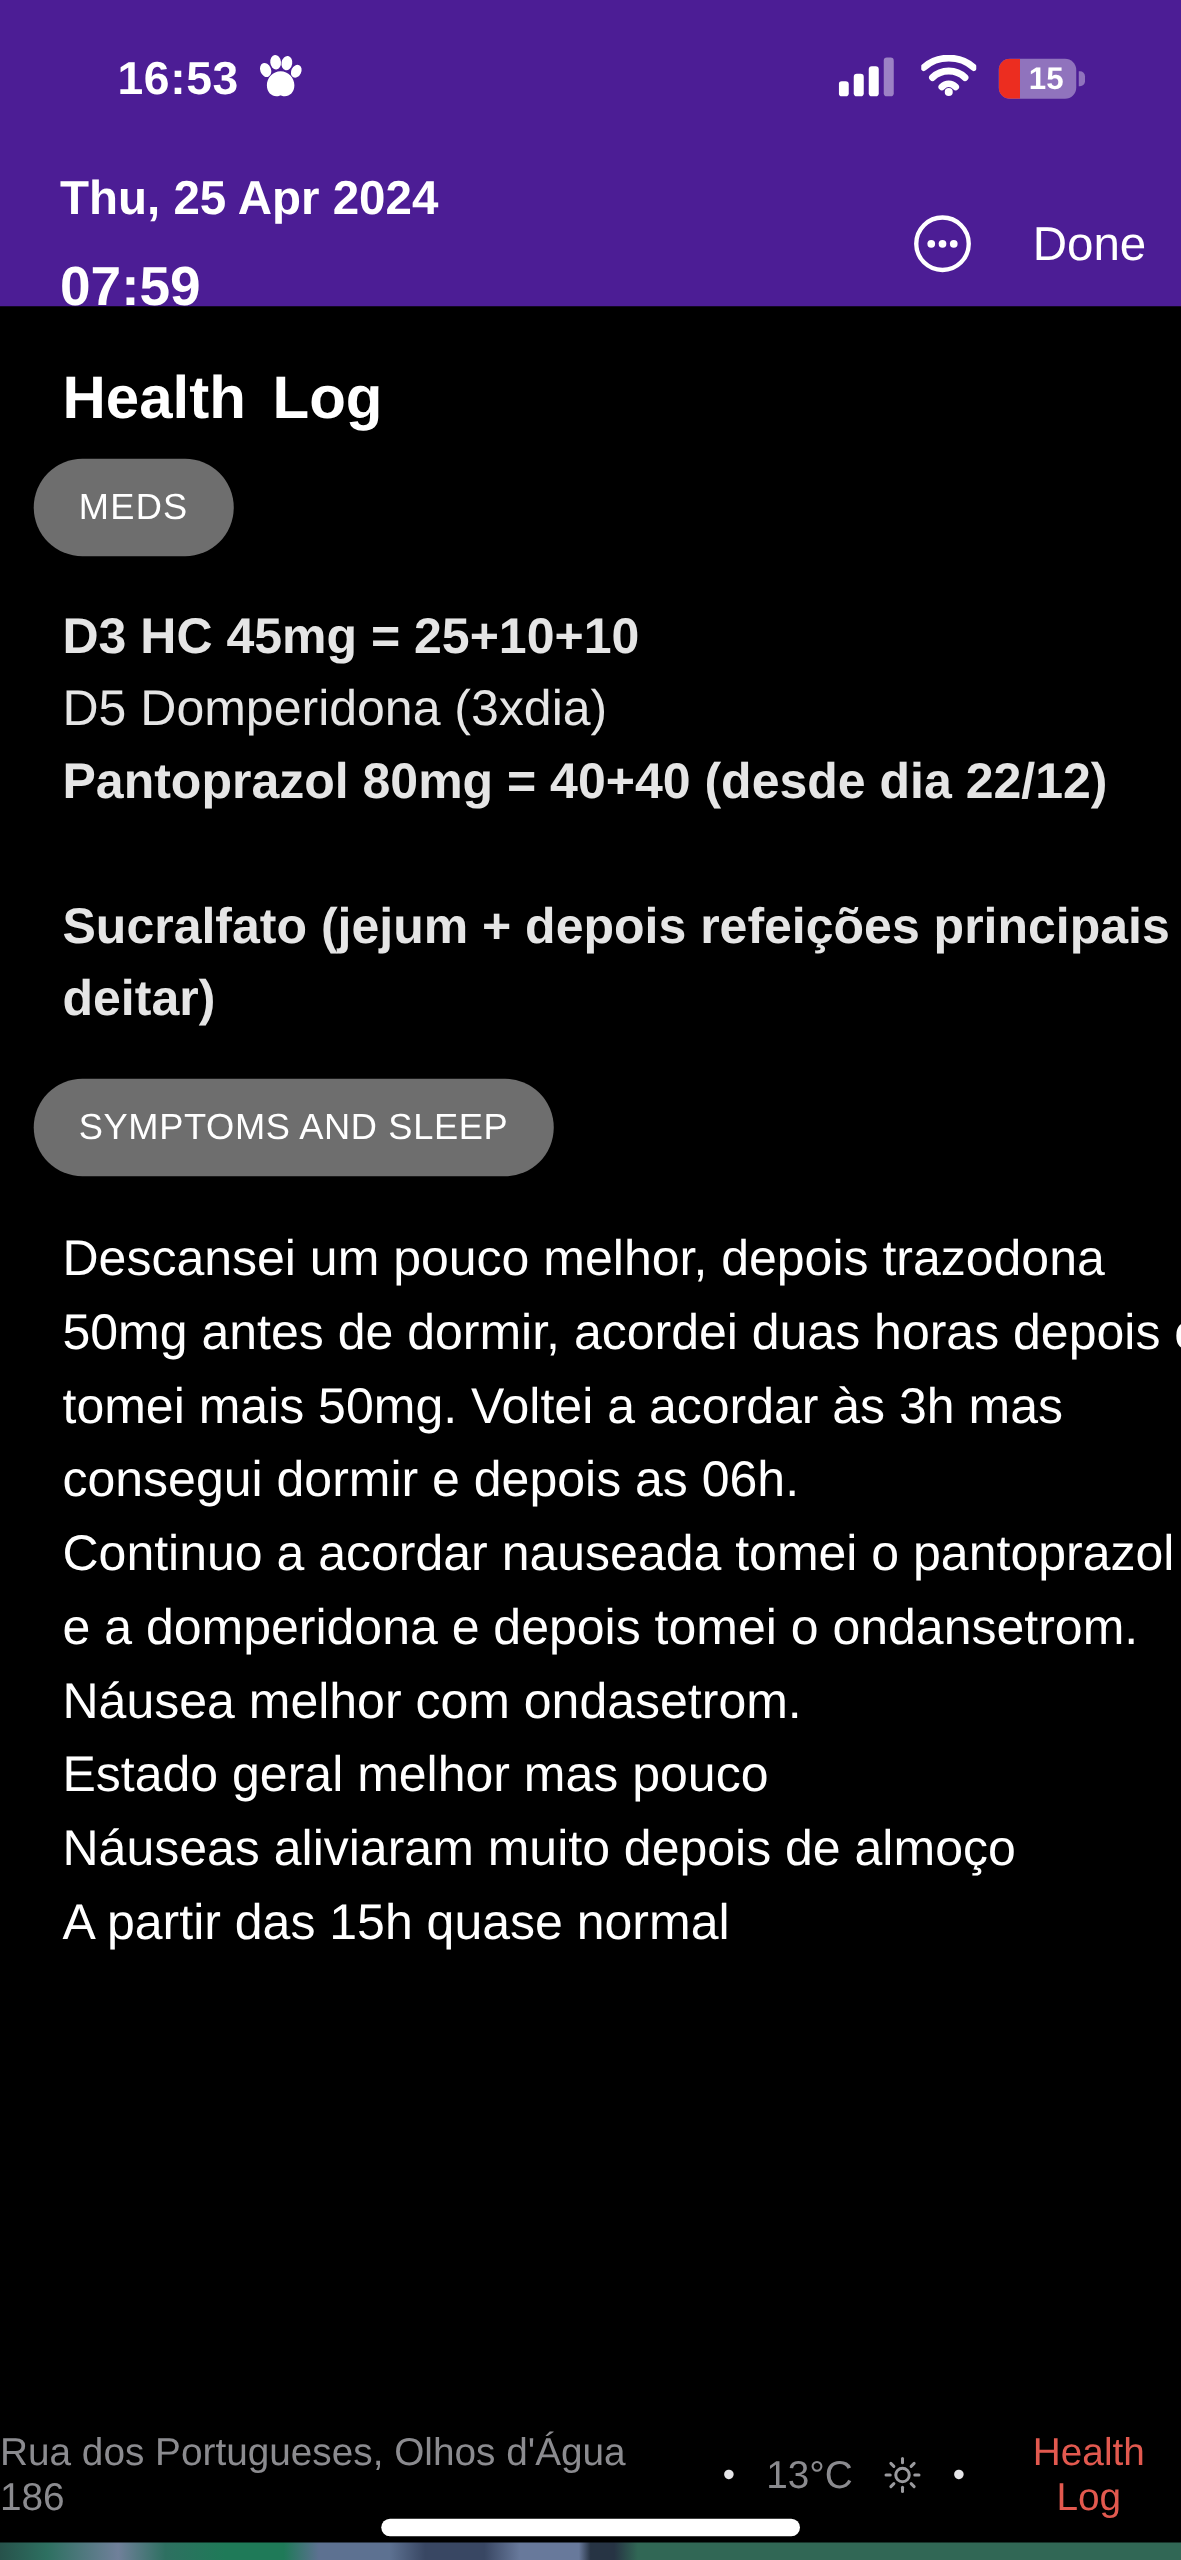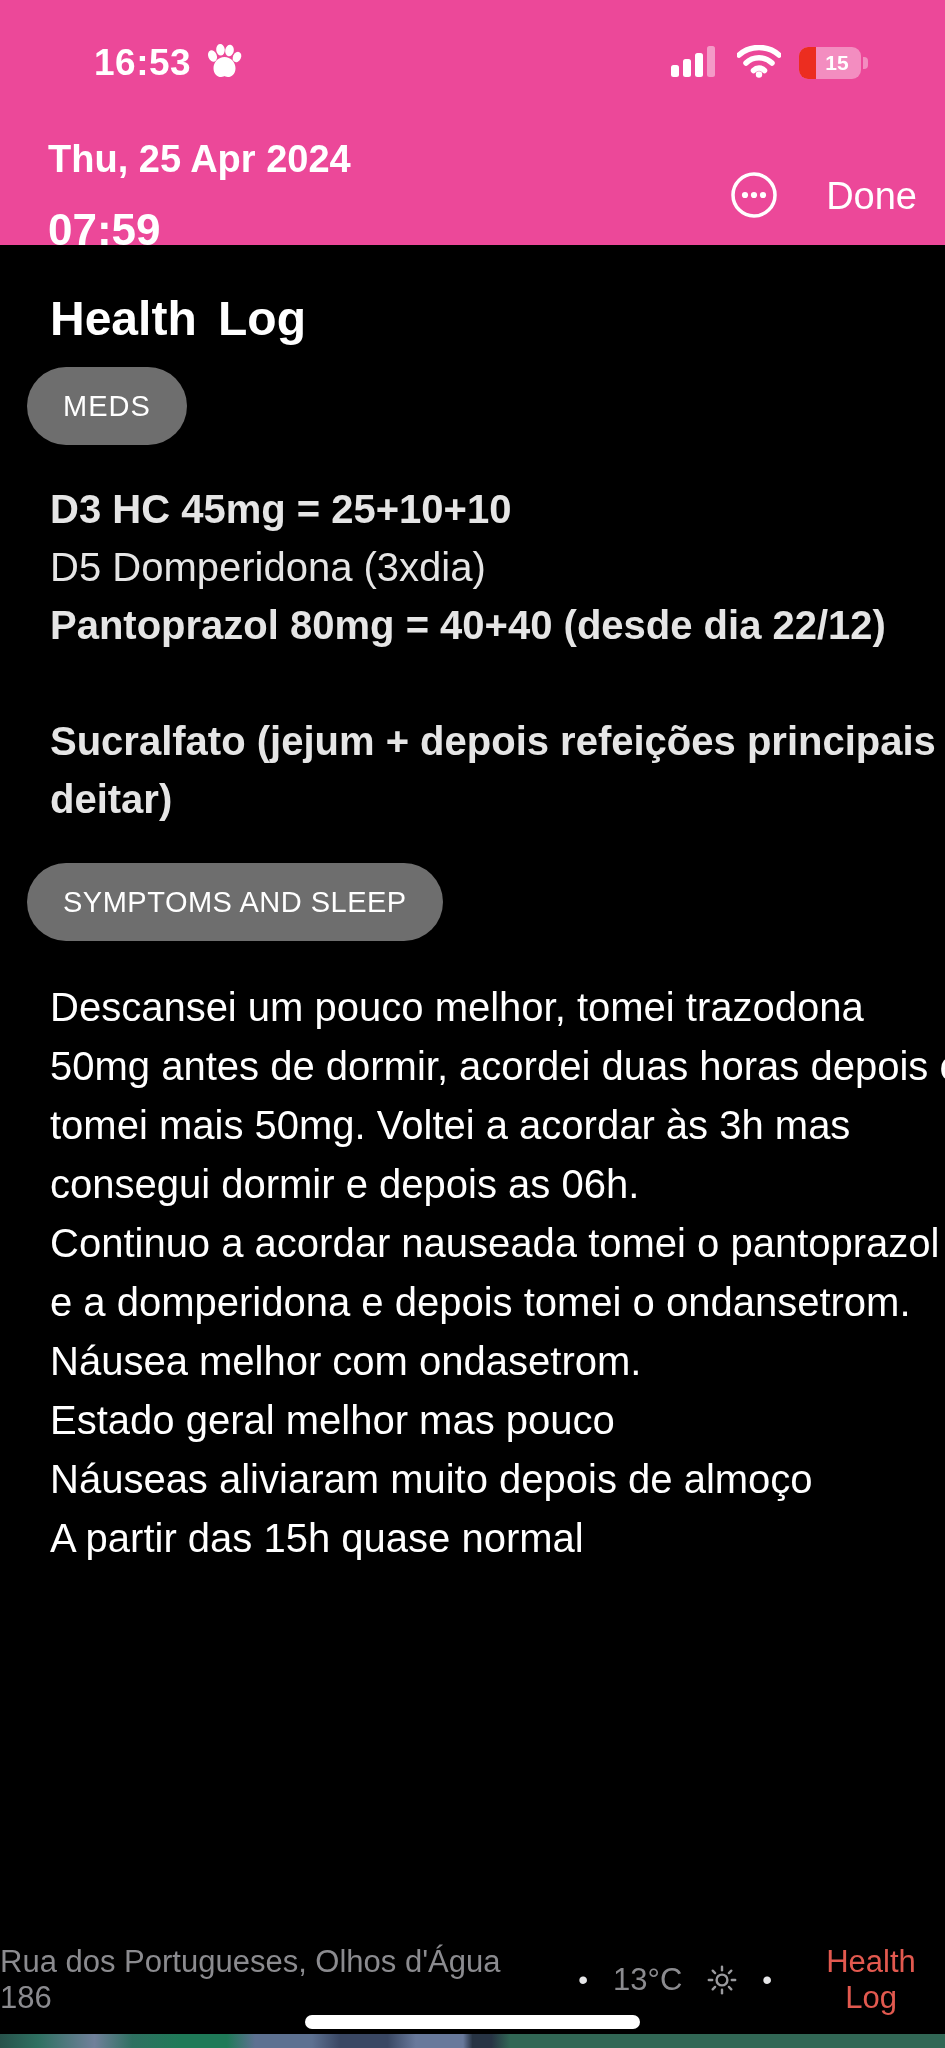--- a/index.html
+++ b/index.html
@@ -2,35 +2,35 @@
 <html><head>
 <meta charset="utf-8">
 <style>
   html,body{margin:0;padding:0;background:#111;}
   .screen{
     position:relative;width:945px;height:2048px;background:#000;overflow:hidden;
     font-family:"Liberation Sans","DejaVu Sans",sans-serif;
     -webkit-font-smoothing:antialiased;
   }
   
-  .header{position:absolute;top:0;left:0;right:0;height:245px;background:#ec4899;}
+  .header{position:absolute;top:0;left:0;right:0;height:245px;background:#4c1d95;}
   .status-row{
     position:absolute;top:36px;left:0;right:0;height:54px;
     display:flex;align-items:center;justify-content:space-between;
     padding:0 76px 0 94px;color:#fff;
   }
   .left-cluster{display:flex;align-items:center;gap:14px;}
   .right-cluster{display:flex;align-items:center;gap:18px;}
   .status-time{font-size:37px;font-weight:700;letter-spacing:.5px;}
   .battery{position:relative;width:70px;height:32px;}
   .battery-body{position:absolute;left:0;top:0;width:62px;height:32px;border-radius:9px;
     background:rgba(255,255,255,.38);overflow:hidden;}
   .battery-fill{position:absolute;left:0;top:0;bottom:0;width:17px;background:#ec2d20;}
   .battery-num{position:absolute;left:0;top:0;width:76px;height:32px;display:flex;
-    align-items:center;justify-content:center;font-size:21px;font-weight:700;color:#fff;}
+    align-items:center;justify-content:center;font-size:25px;font-weight:700;color:#fff;}
   .battery-nub{position:absolute;left:64px;top:10px;width:5px;height:12px;
     background:rgba(255,255,255,.38);border-radius:0 4px 4px 0;}
   .nav-row{
     position:absolute;top:164px;left:0;right:0;height:64px;
     display:flex;align-items:center;justify-content:space-between;
     padding:0 28px 0 48px;color:#fff;
   }
   .nav-left{display:flex;align-items:baseline;gap:24px;flex-direction:column;}
   .nav-date{font-size:38px;font-weight:700;}
   .nav-time{font-size:44px;font-weight:700;}
@@ -157,21 +157,21 @@
       <div class="spacer58"></div>
       <div>
           <div class="tline b">Sucralfato (jejum + depois refeições principais +</div>
           <div class="tline b">deitar)</div>
         </div>
     </div>
 
     <button class="badge badge-symptoms">SYMPTOMS AND SLEEP</button>
 
     <div class="symptoms-block">
-        <div class="tline">Descansei um pouco melhor, tomei trazodona</div>
+        <div class="tline">Descansei um pouco melhor, depois trazodona</div>
         <div class="tline">50mg antes de dormir, acordei duas horas depois e</div>
         <div class="tline">tomei mais 50mg. Voltei a acordar às 3h mas</div>
         <div class="tline">consegui dormir e depois as 06h.</div>
         <div class="tline">Continuo a acordar nauseada tomei o pantoprazol</div>
         <div class="tline">e a domperidona e depois tomei o ondansetrom.</div>
         <div class="tline">Náusea melhor com ondasetrom.</div>
         <div class="tline">Estado geral melhor mas pouco</div>
         <div class="tline">Náuseas aliviaram muito depois de almoço</div>
         <div class="tline">A partir das 15h quase normal</div>
       </div>

